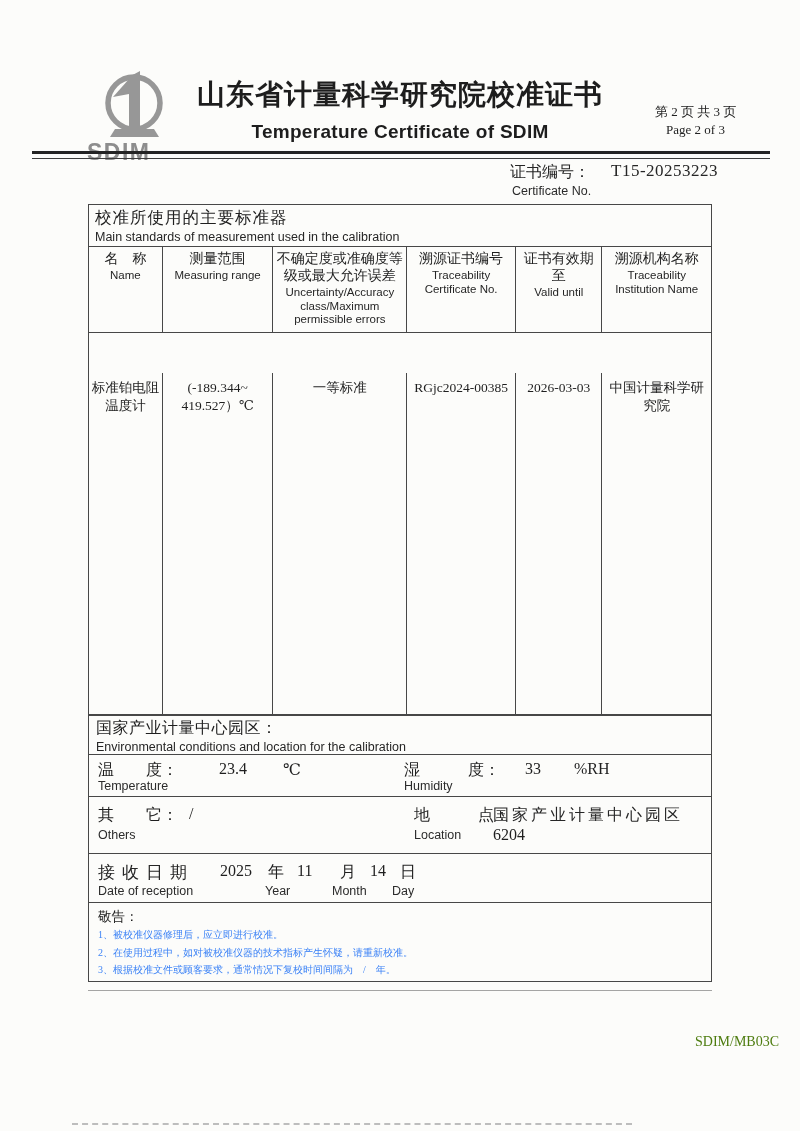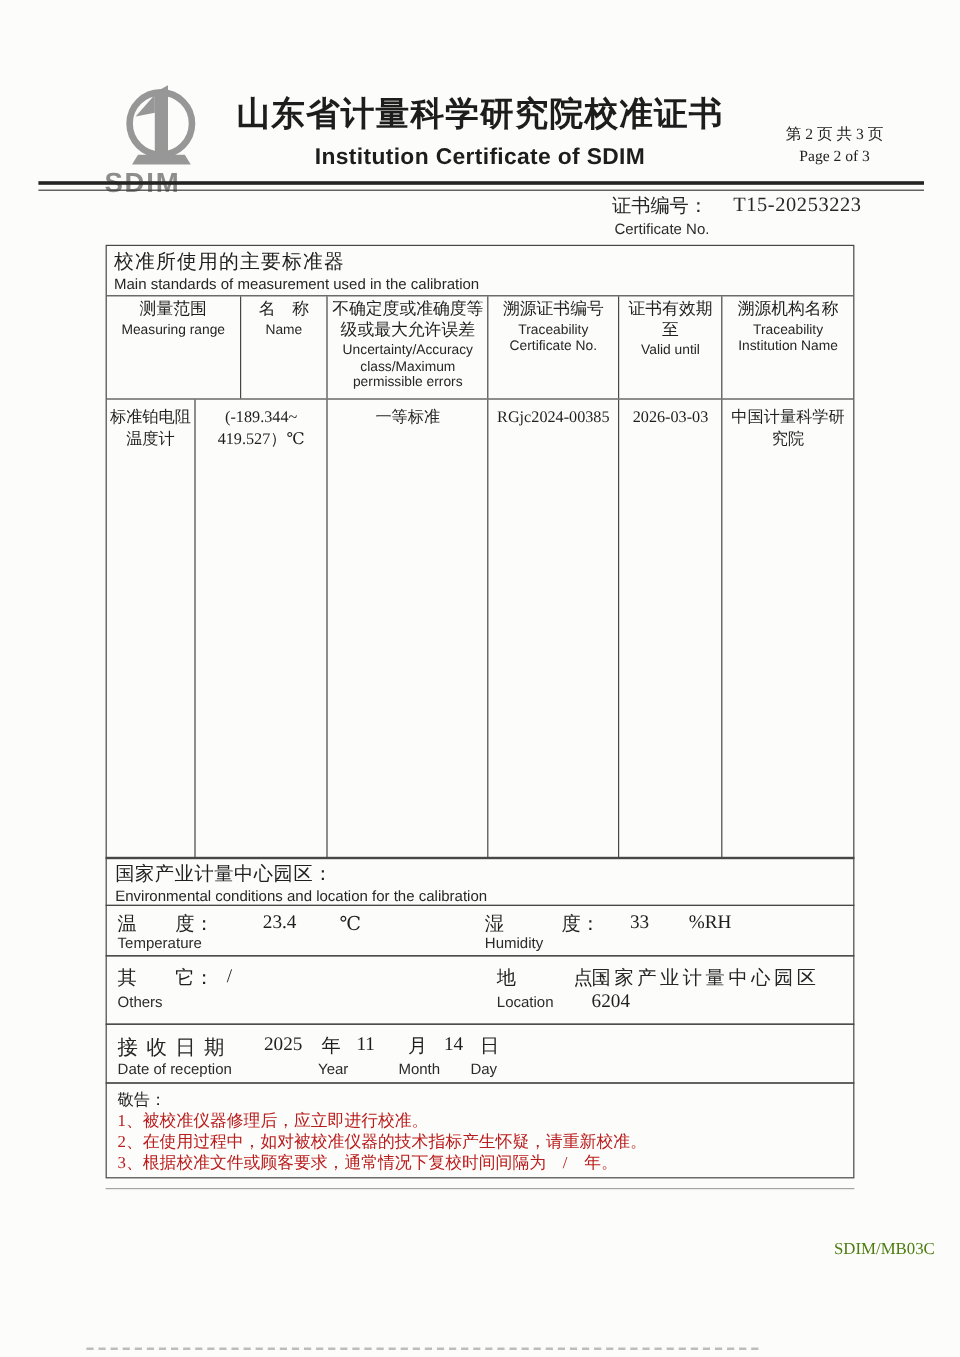--- a/index.html
+++ b/index.html
@@ -30,21 +30,21 @@
   .certno-value { position: absolute; left: 611px; top: 161px; font-size: 17px; letter-spacing: .5px; }
   .certno-en    { position: absolute; left: 512px; top: 184px; font-size: 12.5px; color: #2b2b2b; }
 
   
   .box { position: absolute; left: 88px; width: 624px; border: 1px solid #474747; background: transparent; }
   .std-table { top: 204px; height: 512px; display: flex; flex-direction: column; }
   .tbl-title { height: 42px; padding: 2px 6px 0 6px; border-bottom: 1px solid #474747; }
   .tbl-title .t1 { font-size: 16.5px; letter-spacing: 1px; color: #1f1f1f; }
   .tbl-title .t2 { font-size: 12.5px; margin-top: 1px; color: #262626; }
   .thead { display: flex; height: 86px; border-bottom: 1px solid #474747; }
-  .tbody { display: flex; flex: 1; }
+  .tbody { display: flex; flex: 1; margin-top: 40px; }
   .col { flex: 0 0 auto; }
   .c1 { width: 11.7%; } .c2 { width: 17.8%; } .c3 { width: 21.5%; }
   .c4 { width: 17.5%; } .c5 { width: 13.9%; } .c6 { width: 17.6%; }
   .thead .cell { display: flex; flex-direction: column; justify-content: flex-start; align-items: center;
                  text-align: center; padding: 3px 2px; }
   .thead .cell + .cell, .tbody .cell + .cell { border-left: 1px solid #474747; }
   .hd-cn { font-size: 14px; line-height: 17px; color: #1f1f1f; }
   .hd-en { font-family: "Liberation Sans", sans-serif; font-size: 11.5px; line-height: 13.5px; margin-top: 2px; color: #262626; }
   .tbody .cell { padding: 6px 2px 0 2px; text-align: center; font-size: 13.5px; line-height: 18px; color: #1f1f1f; }
 
@@ -60,21 +60,21 @@
   .notice { top: 902px; height: 80px; padding: 5px 9px 0 9px; }
 
   .abs { position: absolute; white-space: pre; }
   .lbl { font-size: 16px; color: #1f1f1f; }
   .val { font-size: 16px; color: #1f1f1f; }
   .sub { font-family: "Liberation Sans", sans-serif; font-size: 12.5px; color: #2b2b2b; }
   .loc-val { font-size: 16px; letter-spacing: 3px; }
   .rec-lbl { font-size: 17px; letter-spacing: 7px; }
 
   .notice .n-title { font-size: 13.5px; color: #1f1f1f; }
-  .notice .n-item  { font-size: 14px; line-height: 17.5px; color: #b91c1c; }
+  .notice .n-item  { font-size: 10px; line-height: 17.5px; color: #3b82f6; }
 
   .shadow-line { position: absolute; left: 88px; top: 990px; width: 624px; border-top: 1px solid #8f8f8f; opacity: .8; }
 
   .footnotes { position: absolute; left: 76px; top: 1005px; font-size: 13.5px; line-height: 20px; color: #222; }
   .doccode { position: absolute; left: 660px; top: 1034px; font-size: 14px; color: #4d7c0f; margin-left: 35px; }
   .artifact { position: absolute; left: 72px; top: 1123px; width: 560px; border-top: 2.5px dashed #a9a9a9; opacity: .75; }
 </style>
 </head>
 <body>
 
@@ -85,47 +85,47 @@
       <circle cx="50" cy="33" r="26" fill="none" stroke="#979797" stroke-width="5.5"></circle>
       <polygon points="45,7 56,1 56,61 45,61" fill="#979797"></polygon>
       <polygon points="45,9 29,27 45,24" fill="#979797"></polygon>
       <polygon points="31,59 70,59 75,67 26,67" fill="#979797"></polygon>
       <text x="3" y="90" font-family="Liberation Sans, sans-serif" font-weight="bold" font-size="23" letter-spacing="1.5" fill="#8d8d8d">SDIM</text>
     </svg>
   </div>
 
   <div class="title-block">
     <div class="title-cn">山东省计量科学研究院校准证书</div>
-    <div class="title-en">Institution Certificate of SDIM</div>
+    <div class="title-en">Temperature Certificate of SDIM</div>
   </div>
 
   <div class="pageinfo">
     <div class="cn">第 2 页 共 3 页</div>
     <div class="cn">Page 2 of  3</div>
   </div>
 
   <div class="rule"></div>
 
   <div class="certno-label cn">证书编号：</div>
   <div class="certno-value cn">T15-20253223</div>
   <div class="certno-en en">Certificate No.</div>
 
   <div class="box std-table">
     <div class="tbl-title">
       <div class="t1 cn">校准所使用的主要标准器</div>
       <div class="t2 en">Main standards of measurement used in the calibration</div>
     </div>
     <div class="thead">
+      <div class="cell col c1">
+        <div class="hd-cn cn">名　称</div>
+        <div class="hd-en">Name</div>
+      </div>
       <div class="cell col c2">
         <div class="hd-cn cn">测量范围</div>
         <div class="hd-en">Measuring range</div>
-      </div>
-      <div class="cell col c1">
-        <div class="hd-cn cn">名　称</div>
-        <div class="hd-en">Name</div>
       </div>
       <div class="cell col c3">
         <div class="hd-cn cn">不确定度或准确度等级或最大允许误差</div>
         <div class="hd-en">Uncertainty/Accuracy class/Maximum permissible errors</div>
       </div>
       <div class="cell col c4">
         <div class="hd-cn cn">溯源证书编号</div>
         <div class="hd-en">Traceability Certificate No.</div>
       </div>
       <div class="cell col c5">

